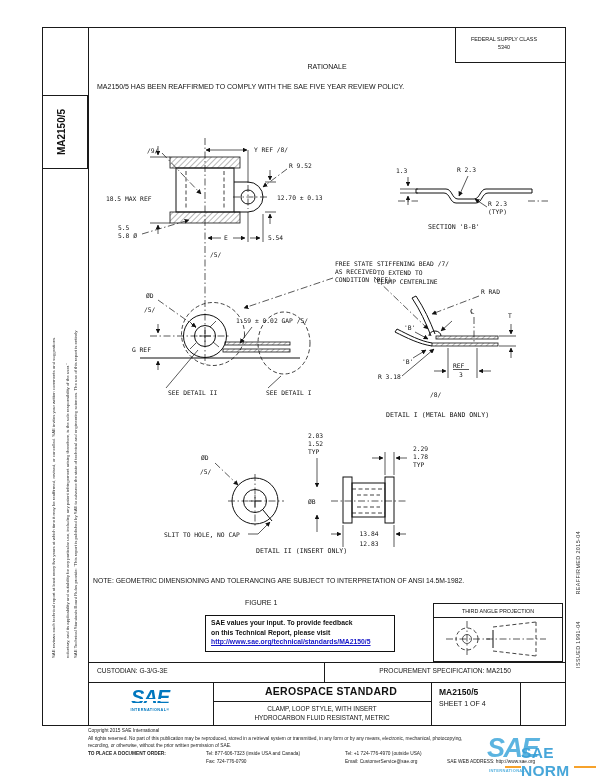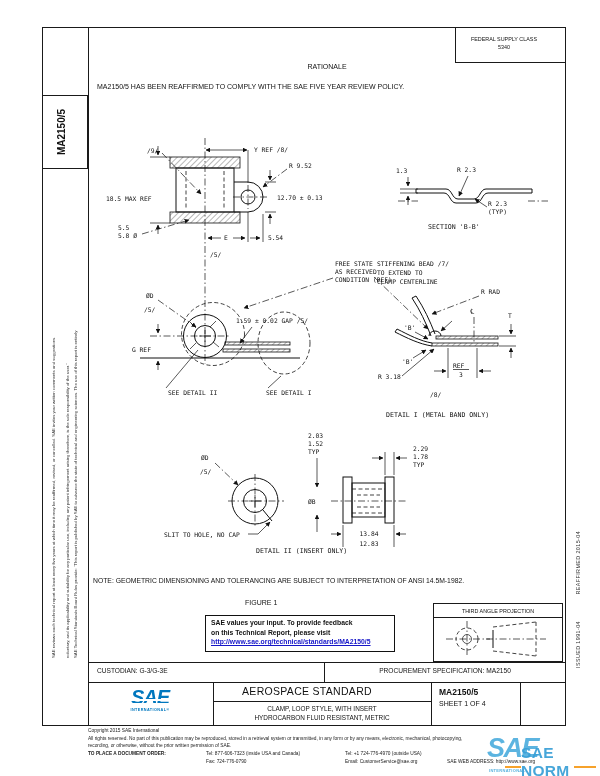--- a/index.html
+++ b/index.html
@@ -311,21 +311,21 @@
   <div class="abs sans" style="left:97px;top:667px;font-size:6.6px;">CUSTODIAN: G-3/G-3E</div>
   <div class="abs sans" style="left:324px;top:667px;width:242px;text-align:center;font-size:6.6px;">PROCUREMENT SPECIFICATION: MA2150</div>
 
   <div class="saelogo">
     <span class="word">SAE</span>
     <span class="stripe" style="top:13px;"></span>
     <span class="stripe" style="top:17px;"></span>
     <div class="intl">INTERNATIONAL®</div>
   </div>
 
-  <div class="abs sans" style="left:198px;top:685px;width:218px;text-align:center;font-weight:normal;font-size:10.5px;letter-spacing:.3px;">AEROSPACE STANDARD</div>
+  <div class="abs sans" style="left:222px;top:685px;width:218px;text-align:center;font-weight:bold;font-size:10.5px;letter-spacing:.3px;">AEROSPACE STANDARD</div>
   <div class="abs sans" style="left:213px;top:705px;width:218px;text-align:center;font-size:6.4px;">CLAMP, LOOP STYLE, WITH INSERT</div>
   <div class="abs sans" style="left:213px;top:714px;width:218px;text-align:center;font-size:6.4px;">HYDROCARBON FLUID RESISTANT, METRIC</div>
   <div class="abs sans" style="left:439px;top:687px;font-weight:bold;font-size:8.5px;">MA2150/5</div>
   <div class="abs sans" style="left:439px;top:700px;font-size:7px;">SHEET 1 OF 4</div>
 
   <div class="cp" style="left:88px;top:728px;">Copyright 2015 SAE International</div>
   <div class="cp" style="left:88px;top:736px;">All rights reserved. No part of this publication may be reproduced, stored in a retrieval system or transmitted, in any form or by any means, electronic, mechanical, photocopying,</div>
   <div class="cp" style="left:88px;top:743px;">recording, or otherwise, without the prior written permission of SAE.</div>
   <div class="cp" style="left:88px;top:751px;font-weight:bold;">TO PLACE A DOCUMENT ORDER:</div>
   <div class="cp" style="left:206px;top:751px;">Tel: 877-606-7323 (inside USA and Canada)</div>

